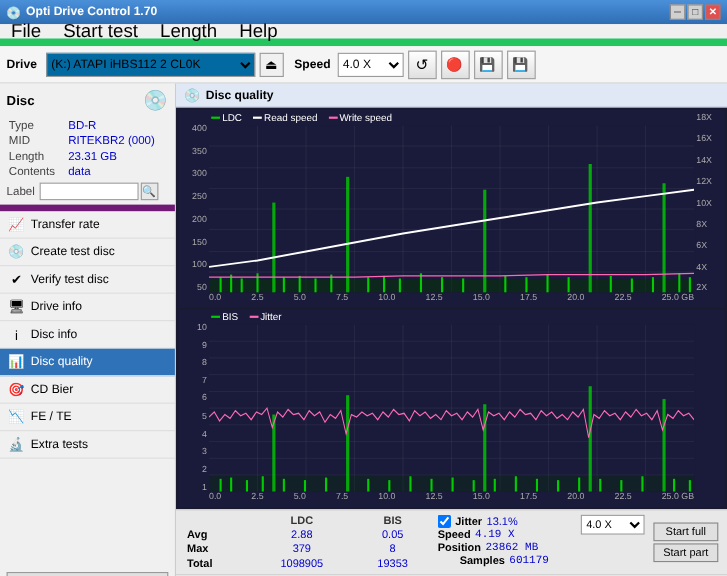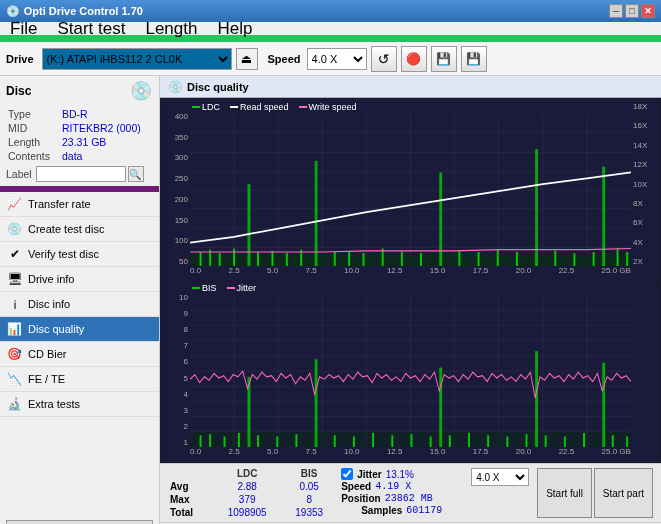--- a/index.html
+++ b/index.html
@@ -79,21 +79,21 @@
     .jitter-check { width: 12px; height: 12px; }
     .jitter-label { font-weight: bold; }
     .jitter-val { color: #0000cc; }
     .speed-row { display: flex; align-items: center; gap: 4px; font-size: 10px; }
     .speed-label2 { font-weight: bold; }
     .speed-val { color: #0000cc; font-family: Liberation Mono, monospace; }
     .pos-row { display: flex; align-items: center; gap: 4px; font-size: 10px; }
     .pos-label { font-weight: bold; }
     .samples-row { display: flex; align-items: center; gap: 4px; font-size: 10px; }
     .samples-label { font-weight: bold; padding-left: 20px; }
-    .btn-col { display: flex; flex-direction: row; gap: 2px; justify-content: center; padding: 2px 4px; }
+    .btn-col { display: flex; flex-direction: column; gap: 2px; justify-content: center; padding: 2px 4px; }
     .start-btn { padding: 2px 8px; font-size: 10px; border: 1px solid #888; background: #e0e0e0; cursor: pointer; white-space: nowrap; }
 
     
     .progress-area { background: #f0f0f0; height: 22px; display: flex; align-items: center; padding: 0 4px; border-top: 1px solid #ccc; gap: 4px; }
 
     
     .chart-svg { position: absolute; inset: 0; width: 100%; height: 100%; }
   </style>
 </head>
 <body>

